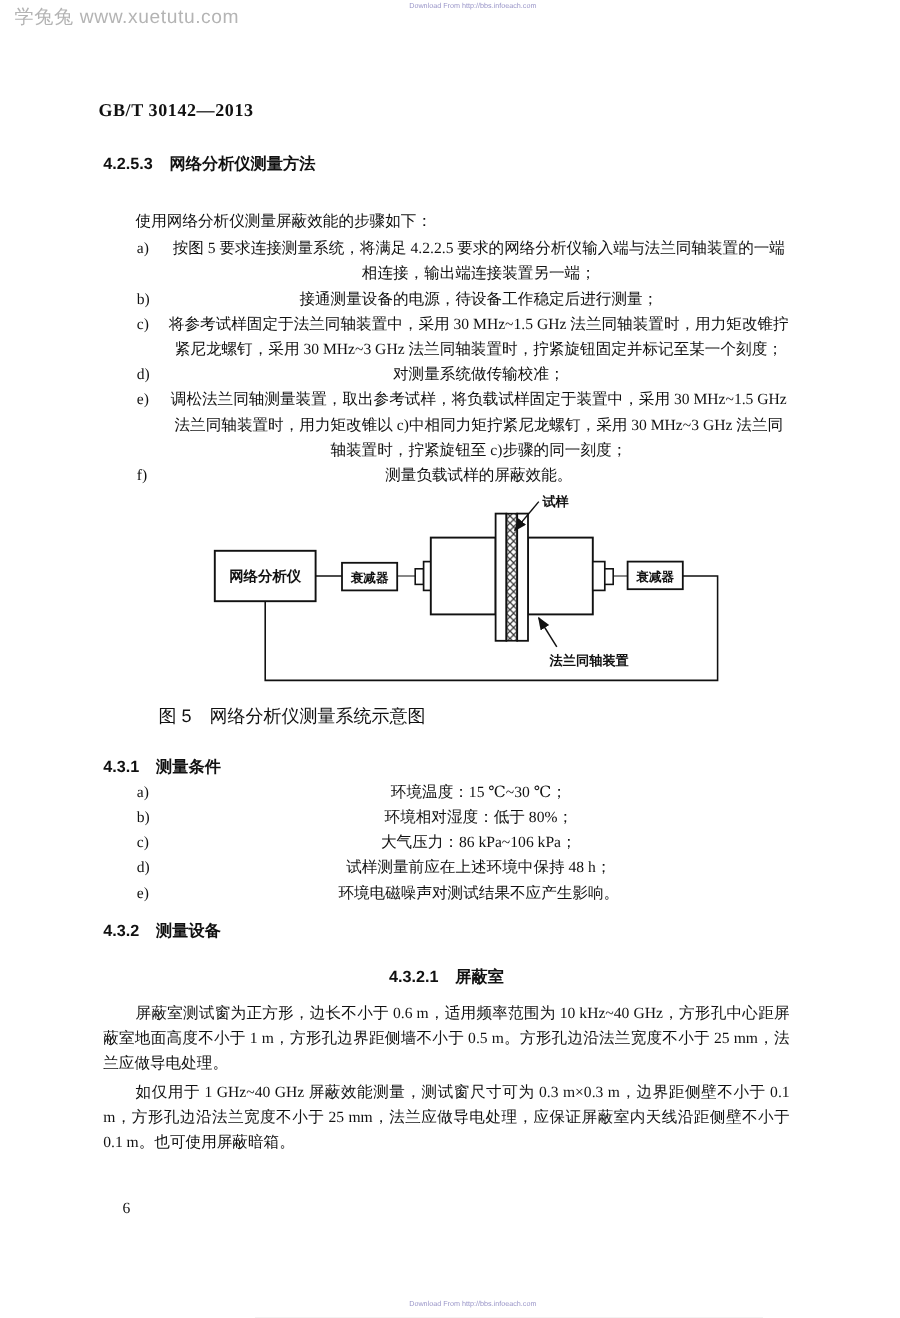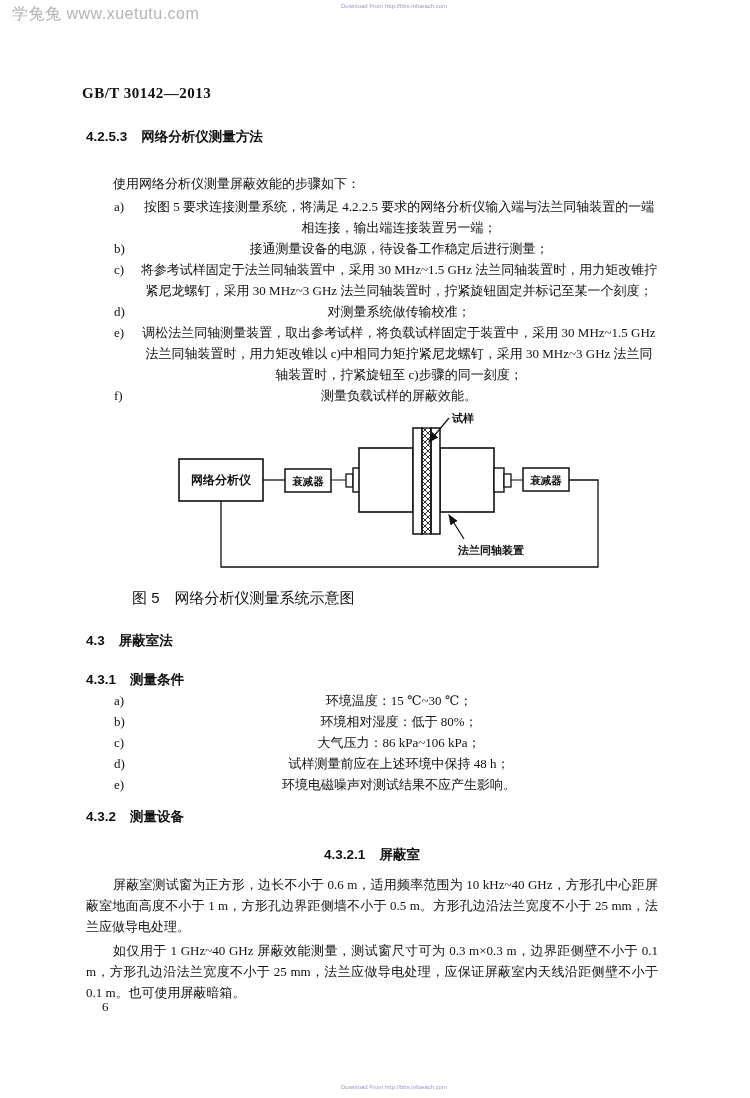--- a/index.html
+++ b/index.html
@@ -158,23 +158,20 @@
 
         <line x1="303" y1="9" x2="283" y2="33" stroke="#111" stroke-width="1.2" marker-end="url(#arrow)"></line>
         <text x="306" y="13" font-size="11">试样</text>
 
         <line x1="318" y1="130" x2="303" y2="106" stroke="#111" stroke-width="1.2" marker-end="url(#arrow)"></line>
         <text x="312" y="145" font-size="11">法兰同轴装置</text>
       </svg>
       <div class="fig-caption">图 5　网络分析仪测量系统示意图</div>
     </div>
 
-    <div class="heading h-43">
-      <span class="h-num">4.3</span><span>屏蔽室法</span>
-    </div>
 
     <div class="heading h-431">
       <span class="h-num">4.3.1</span><span>测量条件</span>
     </div>
 
     <div class="steps">
       <div class="step">
         <span class="step-label">a)</span>
         <span class="step-text">环境温度：15 ℃~30 ℃；</span>
       </div>

